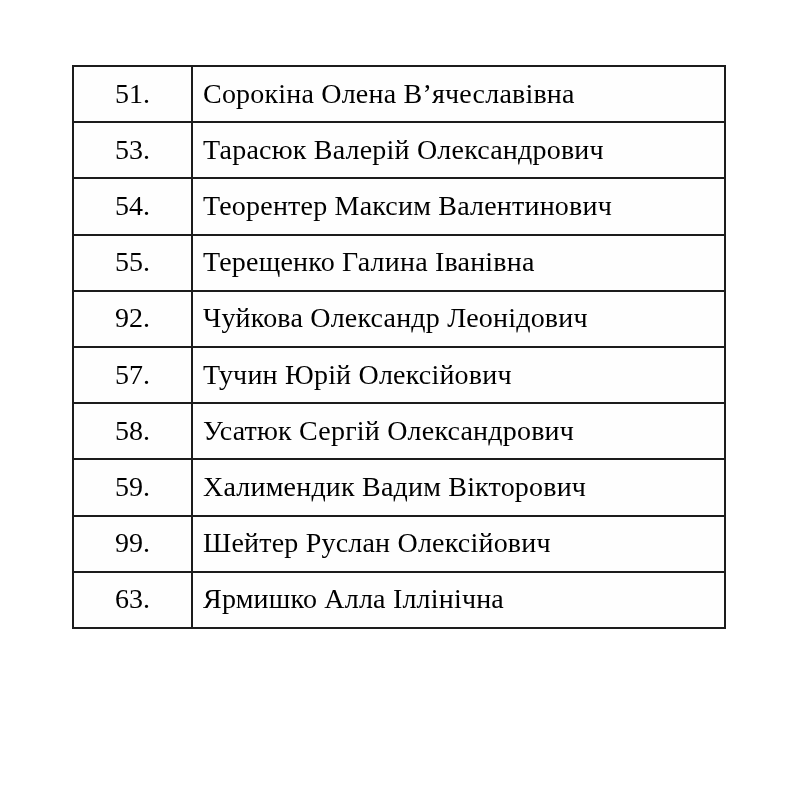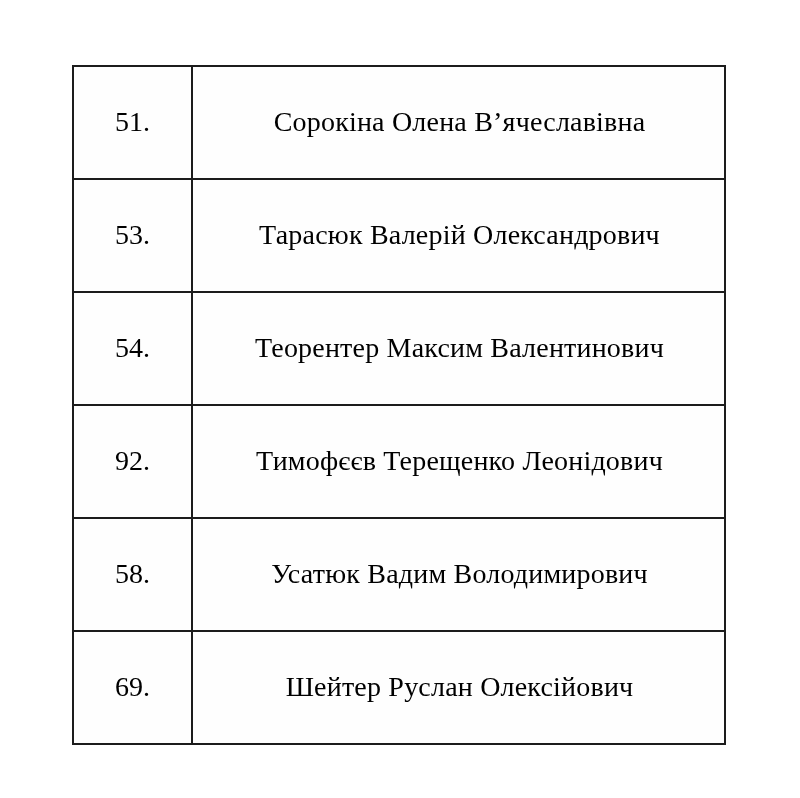--- a/index.html
+++ b/index.html
@@ -15,42 +15,42 @@
     position: relative;
     width: 800px;
     height: 798px;
     background: #ffffff;
   }
   table.roster {
     position: absolute;
     left: 72px;
     top: 65px;
     width: 654px;
-    height: 680px;
+    height: 564px;
     border-collapse: collapse;
     table-layout: fixed;
     background: #6d28d9;
   }
   table.roster td {
     border: 2px solid #1c1c1c;
     color: #000000;
     font-size: 28px;
     line-height: 1.1;
     vertical-align: middle;
     white-space: nowrap;
     overflow: hidden;
     background: #fefefe;
   }
   table.roster td.num {
     width: 109px;
     text-align: center;
     padding: 0 4px;
   }
   table.roster td.name {
-    text-align: center;
+    text-align: left;
     padding: 0 8px 0 10px;
     letter-spacing: 0.2px;
   }
 </style>
 </head>
 <body>
 
 <div class="page">
   <table class="roster">
     <tbody id="roster-body">
@@ -60,26 +60,42 @@
         </tr>
         <tr>
           <td class="num">53.</td>
           <td class="name">Тарасюк Валерій Олександрович</td>
         </tr>
         <tr>
           <td class="num">54.</td>
           <td class="name">Теорентер Максим Валентинович</td>
         </tr>
         <tr>
+          <td class="num">55.</td>
+          <td class="name">Терещенко Галина Іванівна</td>
+        </tr>
+        <tr>
           <td class="num">92.</td>
-          <td class="name">Тимофєєв Терещенко Леонідович</td>
+          <td class="name">Чуйкова Олександр Леонідович</td>
+        </tr>
+        <tr>
+          <td class="num">57.</td>
+          <td class="name">Тучин Юрій Олексійович</td>
         </tr>
         <tr>
           <td class="num">58.</td>
-          <td class="name">Усатюк Вадим Володимирович</td>
+          <td class="name">Усатюк Сергій Олександрович</td>
         </tr>
         <tr>
-          <td class="num">69.</td>
+          <td class="num">59.</td>
+          <td class="name">Халимендик Вадим Вікторович</td>
+        </tr>
+        <tr>
+          <td class="num">99.</td>
           <td class="name">Шейтер Руслан Олексійович</td>
+        </tr>
+        <tr>
+          <td class="num">63.</td>
+          <td class="name">Ярмишко Алла Іллінічна</td>
         </tr>
       </tbody>
   </table>
 </div>
 
 </body></html>

